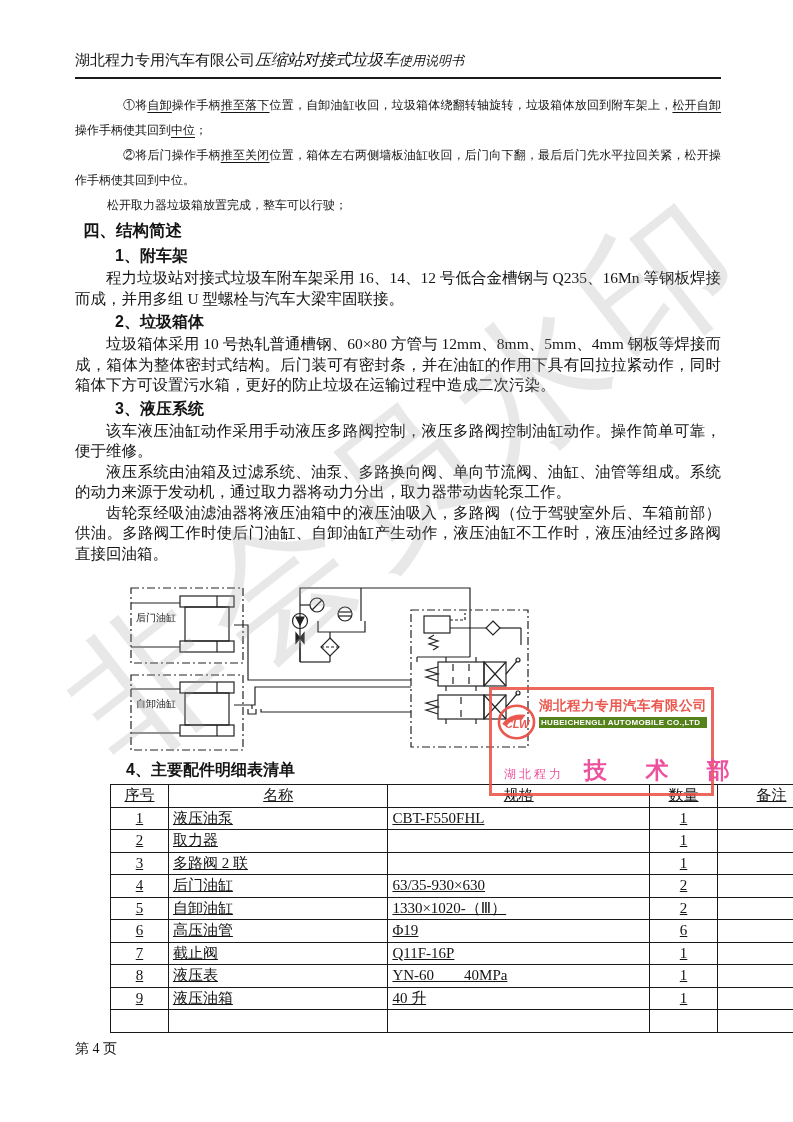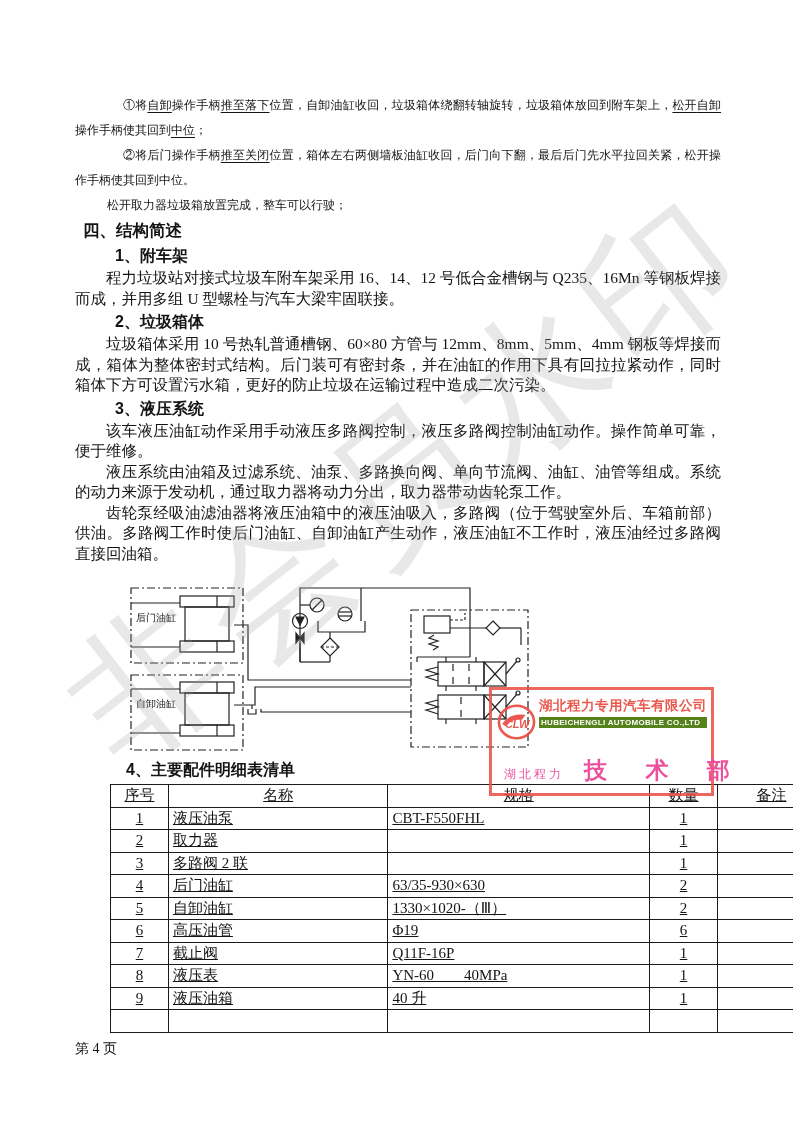--- a/index.html
+++ b/index.html
@@ -69,20 +69,23 @@
     font-family:"Liberation Sans",sans-serif;
   }
 </style>
 </head>
 <body>
 
 <div class="page">
 
   <div class="watermark">非会员水印</div>
 
+  <div class="doc-header">
+    <span>湖北程力专用汽车有限公司</span><span class="h-kai">压缩站对接式垃圾车</span><span class="h-small">使用说明书</span>
+  </div>
 
   <div class="intro">
     <p><span>①将</span><span class="ul">自卸</span><span>操作手柄</span><span class="ul">推至</span><span class="ul">落下</span><span>位置，自卸油缸收回，垃圾箱体绕翻转轴旋转，垃圾箱体放回到附车架上，</span><span class="ul">松开</span><span class="ul">自卸</span><span>操作手柄使其回到</span><span class="ul">中位</span><span>；</span></p>
     <p><span>②将后门操作手柄</span><span class="ul">推至</span><span class="ul">关闭</span><span>位置，箱体左右两侧墙板油缸收回，后门向下翻，最后后门先水平拉回关紧，松开操作手柄使其回到中位。</span></p>
     <p class="flat">松开取力器垃圾箱放置完成，整车可以行驶；</p>
   </div>
 
   <div class="sect">
     <div class="h1">四、结构简述</div>
     <div class="h2">1、附车架</div>

